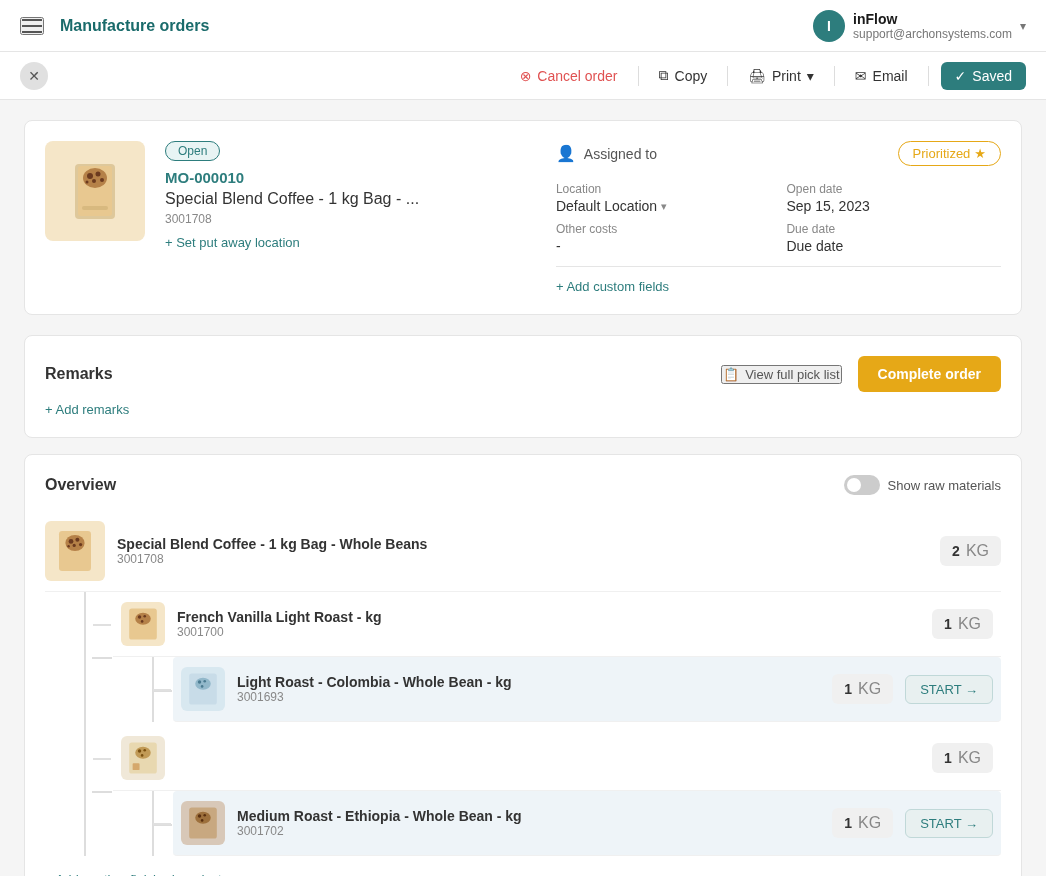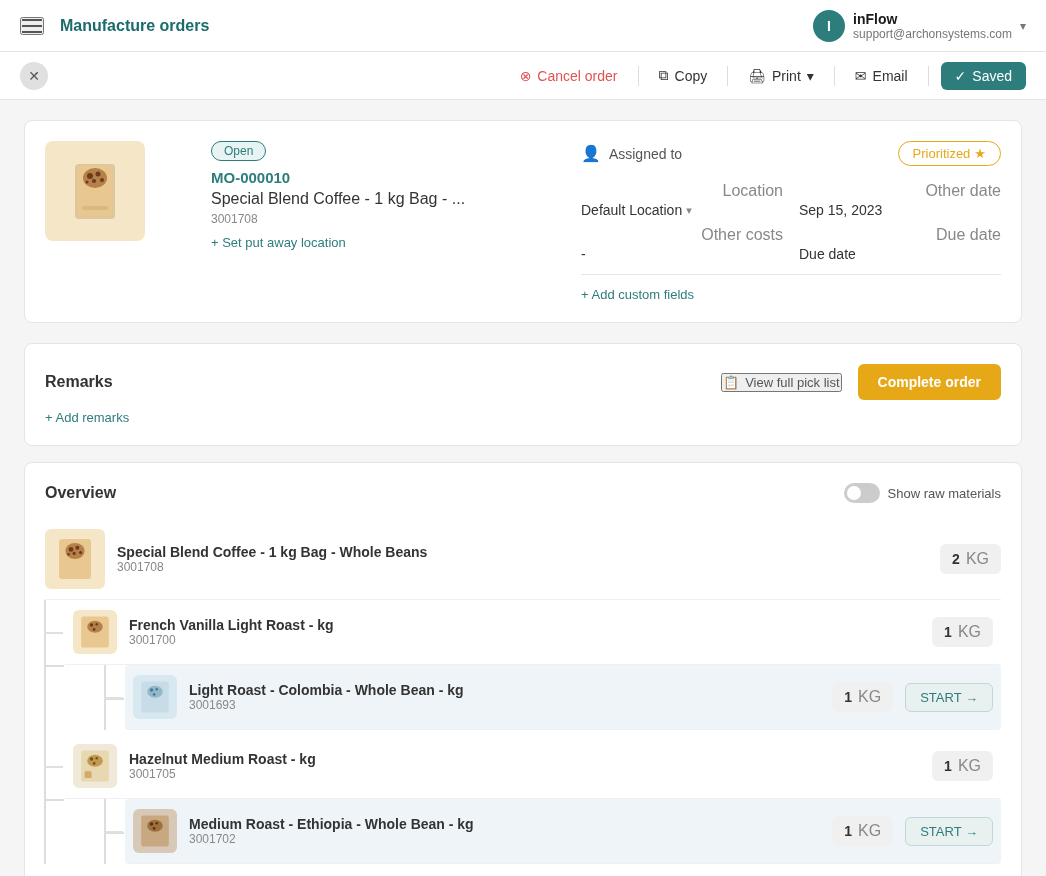--- a/index.html
+++ b/index.html
@@ -58,21 +58,21 @@
     .order-card {
       background: #fff; border-radius: 8px; padding: 20px;
       display: flex; gap: 20px; margin-bottom: 20px;
       border: 1px solid #e5e5e5;
     }
     .product-image {
       width: 100px; height: 100px; background: #f5e6c8; border-radius: 8px;
       display: flex; align-items: center; justify-content: center; flex-shrink: 0; overflow: hidden;
     }
     .product-image svg { width: 70px; height: 70px; }
-    .order-details { flex: 1; margin-left: 46px; }
+    .order-details { flex: 1; }
     .status-badge {
       display: inline-block; background: #e8f4f4; color: #2d7d7d;
       border: 1px solid #2d7d7d; border-radius: 12px; padding: 2px 12px;
       font-size: 12px; font-weight: 500; margin-bottom: 8px;
     }
     .order-number { color: #2d7d7d; font-weight: 600; font-size: 15px; margin-bottom: 4px; }
     .product-name { font-size: 16px; font-weight: 500; color: #333; margin-bottom: 4px; }
     .product-sku { font-size: 12px; color: #888; margin-bottom: 8px; }
     .set-location { color: #2d7d7d; font-size: 13px; cursor: pointer; }
 
@@ -81,21 +81,21 @@
     .assigned-row { display: flex; align-items: center; justify-content: space-between; margin-bottom: 16px; }
     .assigned-label { display: flex; align-items: center; gap: 8px; color: #555; font-size: 14px; }
     .assigned-icon { font-size: 16px; }
     .prioritized-badge {
       border: 1.5px solid #e6a817; color: #e6a817; border-radius: 16px;
       padding: 4px 14px; font-size: 13px; font-weight: 500; background: #fff;
       display: flex; align-items: center; gap: 4px;
     }
     .meta-grid { display: grid; grid-template-columns: 1fr 1fr; gap: 8px 16px; margin-bottom: 12px; }
     .meta-item { display: flex; flex-direction: column; gap: 2px; }
-    .meta-label { font-size: 16px; color: #888; text-align: right; }
+    .meta-label { font-size: 12px; color: #888; }
     .meta-value { font-size: 14px; color: #333; display: flex; align-items: center; gap: 4px; }
     .meta-value .chevron { font-size: 11px; color: #888; }
     .add-custom { color: #2d7d7d; font-size: 13px; cursor: pointer; display: flex; align-items: center; gap: 4px; margin-top: 4px; }
     .divider-h { border: none; border-top: 1px solid #e5e5e5; margin: 12px 0; }
 
     
     .remarks-section {
       background: #fff; border-radius: 8px; padding: 20px;
       margin-bottom: 16px; border: 1px solid #e5e5e5;
     }
@@ -260,21 +260,21 @@
       </div>
       <div class="meta-grid">
         <div class="meta-item">
           <span class="meta-label">Location</span>
           <span class="meta-value">
             <span>Default Location</span>
             <span class="chevron">▾</span>
           </span>
         </div>
         <div class="meta-item">
-          <span class="meta-label">Other date</span>
+          <span class="meta-label">Open date</span>
           <span class="meta-value">Sep 15, 2023</span>
         </div>
         <div class="meta-item">
           <span class="meta-label">Other costs</span>
           <span class="meta-value">-</span>
         </div>
         <div class="meta-item">
           <span class="meta-label">Due date</span>
           <span class="meta-value">Due date</span>
         </div>
@@ -328,21 +328,21 @@
           <div class="item-name">Special Blend Coffee - 1 kg Bag - Whole Beans</div>
           <div class="item-sku">3001708</div>
         </div>
         <div class="spacer"></div>
         <div class="qty-badge">
           <span>2</span>
           <span class="unit">KG</span>
         </div>
       </div>
 
-      <div style="position: relative;">
+      <div style="margin-left: 40px; position: relative; padding-left: 8px;">
         <div style="position:absolute; left:-1px; top:0; bottom:0; width:2px; background:#ddd;"></div>
 
         <div style="position:relative;">
           <div style="position:absolute; left:-1px; top:50%; width:20px; height:2px; background:#ddd;"></div>
           <div class="tree-item" style="margin-left:20px;">
             <div class="item-thumb" style="background:#f5e6c8;">
               <svg viewBox="0 0 44 44" xmlns="http://www.w3.org/2000/svg">
                 <rect x="6" y="4" width="32" height="36" rx="3" fill="#e8c890"></rect>
                 <ellipse cx="22" cy="16" rx="9" ry="7" fill="#a0622a" opacity="0.7"></ellipse>
                 <circle cx="18" cy="14" r="2" fill="#6b3a1f"></circle>
@@ -396,24 +396,20 @@
             <div class="item-thumb" style="background:#f0e8d8;">
               <svg viewBox="0 0 44 44" xmlns="http://www.w3.org/2000/svg">
                 <rect x="6" y="4" width="32" height="36" rx="3" fill="#e8d8b0"></rect>
                 <ellipse cx="22" cy="16" rx="9" ry="7" fill="#b08030" opacity="0.7"></ellipse>
                 <circle cx="18" cy="14" r="2" fill="#7a5010"></circle>
                 <circle cx="24" cy="13" r="1.5" fill="#7a5010"></circle>
                 <circle cx="21" cy="19" r="1.5" fill="#7a5010"></circle>
                 <rect x="10" y="28" width="8" height="8" rx="1" fill="#c88840" opacity="0.6"></rect>
               </svg>
             </div>
-            <div class="item-info">
-              <div class="item-name">Hazelnut Medium Roast - kg</div>
-              <div class="item-sku">3001705</div>
-            </div>
             <div class="spacer"></div>
             <div class="qty-badge">
               <span>1</span>
               <span class="unit">KG</span>
             </div>
           </div>
 
           <div style="margin-left:60px; position:relative;">
             <div style="position:absolute; left:-1px; top:0; bottom:0; width:2px; background:#ddd;"></div>
             <div style="position:relative;">

